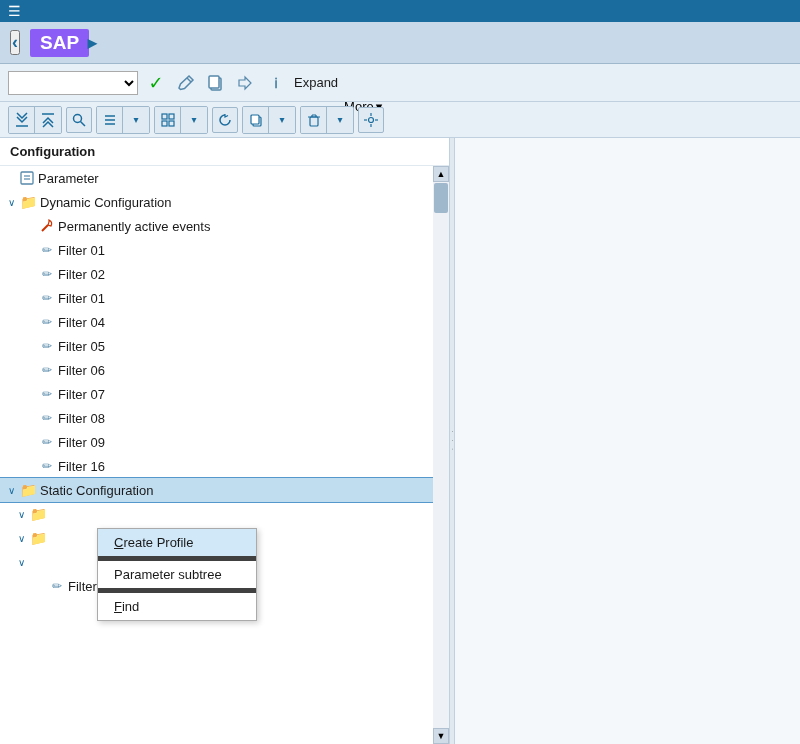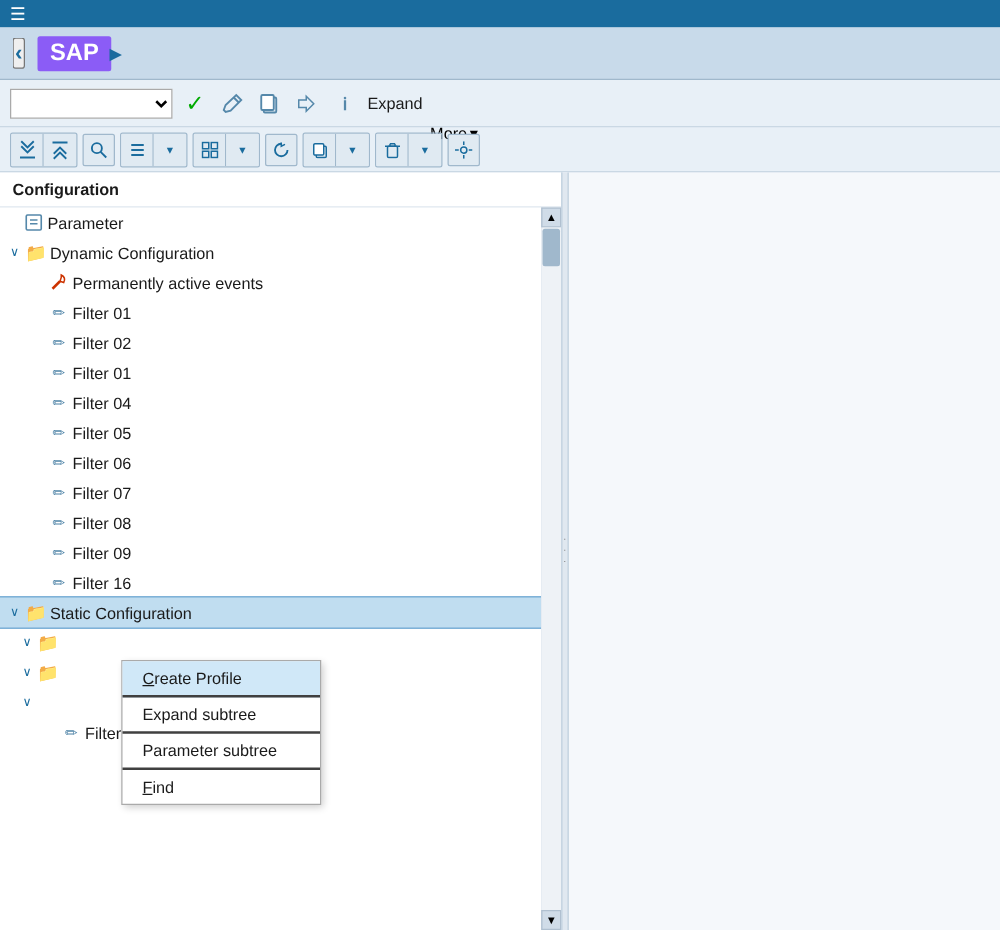--- a/index.html
+++ b/index.html
@@ -236,21 +236,21 @@
       border: 1px solid #aaa;
       box-shadow: 2px 2px 6px rgba(0,0,0,0.2);
       z-index: 100;
       width: 160px;
     }
     .context-menu-item {
       padding: 6px 16px;
       cursor: pointer;
       font-size: 13px;
       color: #1a1a1a;
-      border-bottom: 2px solid #404040;
+      border-bottom: 5px solid #404040;
     }
     .context-menu-item:last-child {
       border-bottom: none;
     }
     .context-menu-item.active {
       background: #d0e8f8;
     }
     .context-menu-item .underline {
       text-decoration: underline;
     }
@@ -564,22 +564,19 @@
   </div>
 
   <div class="right-panel">
   </div>
 
   <div class="context-menu">
     <div class="context-menu-item active">
       <span><span class="underline">C</span>reate Profile</span>
     </div>
     <div class="context-menu-item">
-      <span>Expand subtree</span>
-    </div>
-    <div class="context-menu-item">
       <span>Parameter subtree</span>
     </div>
     <div class="context-menu-item">
       <span><span class="underline">F</span>ind</span>
     </div>
   </div>
 </div>
 
 </body></html>

